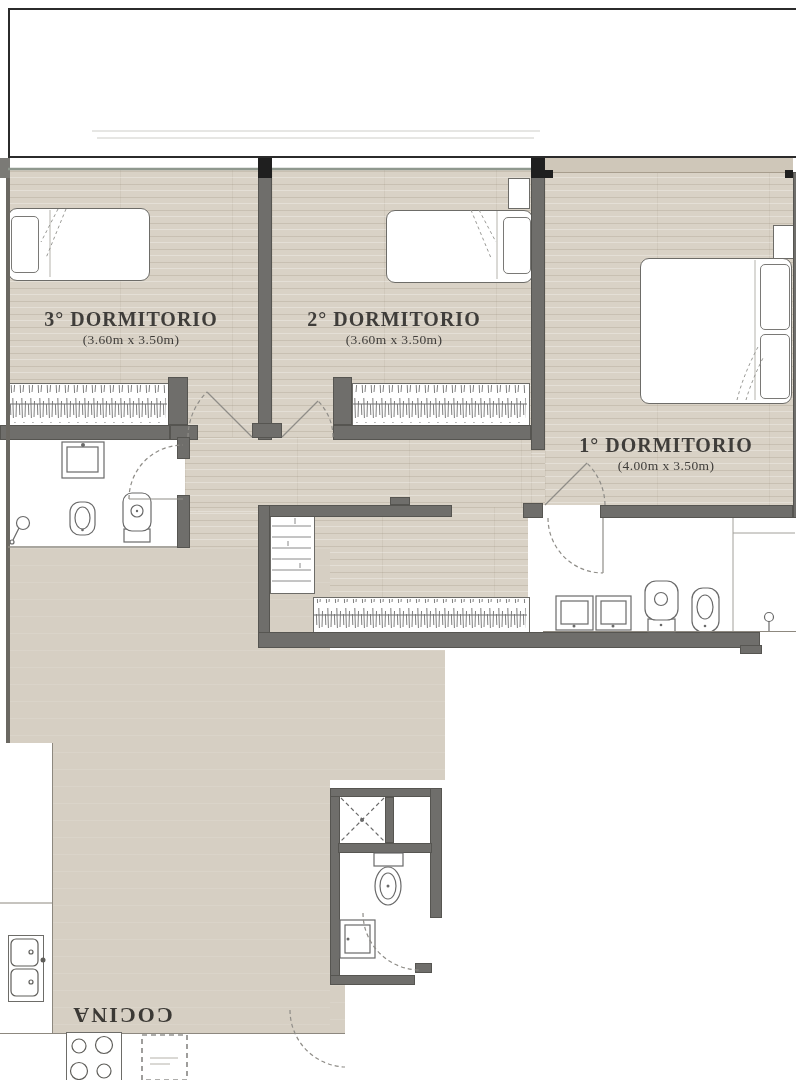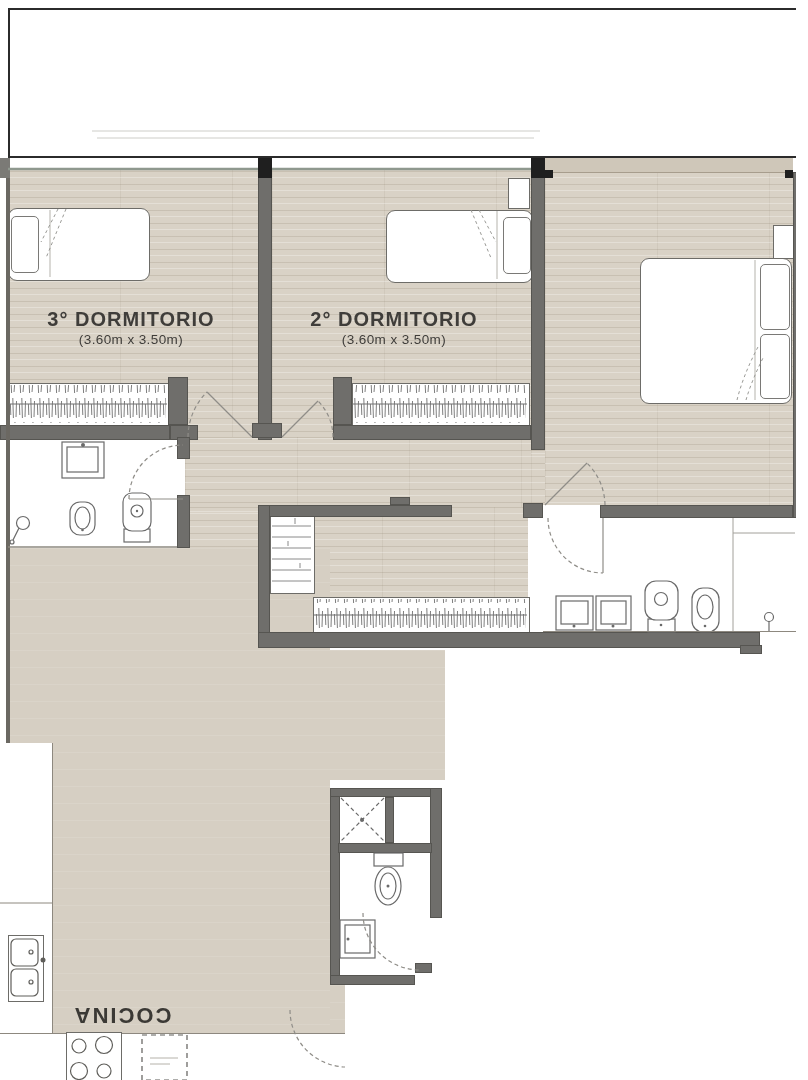--- a/index.html
+++ b/index.html
@@ -1,17 +1,17 @@
 <!DOCTYPE html>
 <html><head>
 <meta charset="utf-8">
 <style>
   html,body{margin:0;padding:0;background:#ffffff;}
   #plan{position:relative;width:796px;height:1080px;background:#ffffff;overflow:hidden;
-        font-family:Liberation Sans, sans-serif;}
+        font-family:Liberation Serif, serif;}
   .abs{position:absolute;}
   .wood{background-color:#d9d2c6;
         background-image:
           repeating-linear-gradient(to bottom, rgba(255,255,255,.28) 0 1px, rgba(0,0,0,0) 1px 13px),
           repeating-linear-gradient(to bottom, rgba(140,128,108,.22) 0 1px, rgba(0,0,0,0) 1px 13px),
           repeating-linear-gradient(to right, rgba(130,118,98,.10) 0 1px, rgba(0,0,0,0) 1px 112px);
         background-position:0 6px,0 0,0 0;z-index:1;}
   .liv{background-color:#d6cfc3;
        background-image:repeating-linear-gradient(to bottom, rgba(255,255,255,.10) 0 1px, rgba(0,0,0,0) 1px 17px);
        z-index:1;}
@@ -253,15 +253,19 @@
   </svg>
 
   <div class="room-label" style="left:22px;top:308px;width:218px;">
     <div class="room-name">3° DORMITORIO</div>
     <div class="room-dims">(3.60m x 3.50m)</div>
   </div>
   <div class="room-label" style="left:285px;top:308px;width:218px;">
     <div class="room-name">2° DORMITORIO</div>
     <div class="room-dims">(3.60m x 3.50m)</div>
   </div>
+  <div class="room-label" style="left:557px;top:434px;width:218px;">
+    <div class="room-name">1° DORMITORIO</div>
+    <div class="room-dims">(4.00m x 3.50m)</div>
+  </div>
   <div class="kitchen-label" style="left:52px;top:1002px;width:140px;">COCINA</div>
 
 </div>
 
 </body></html>

